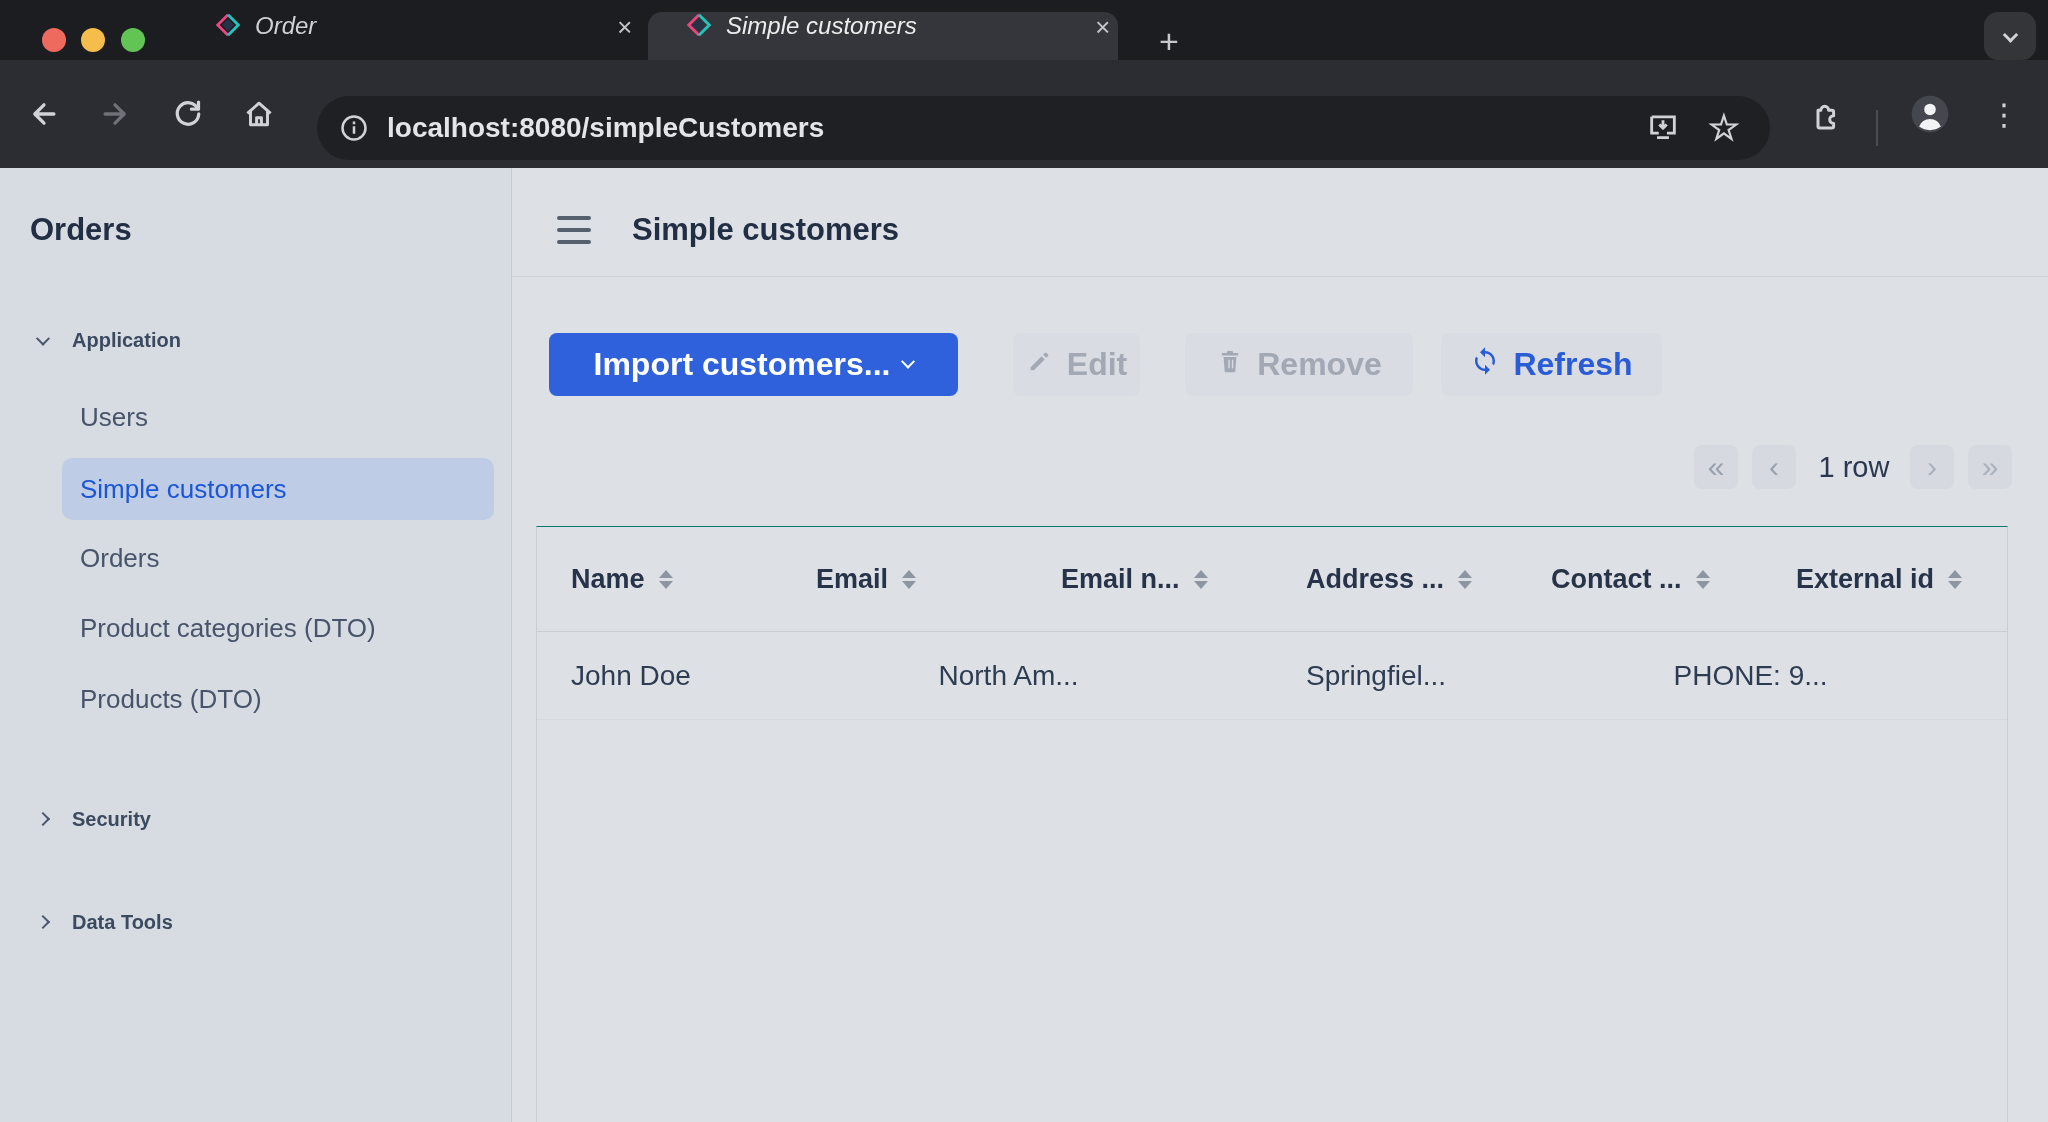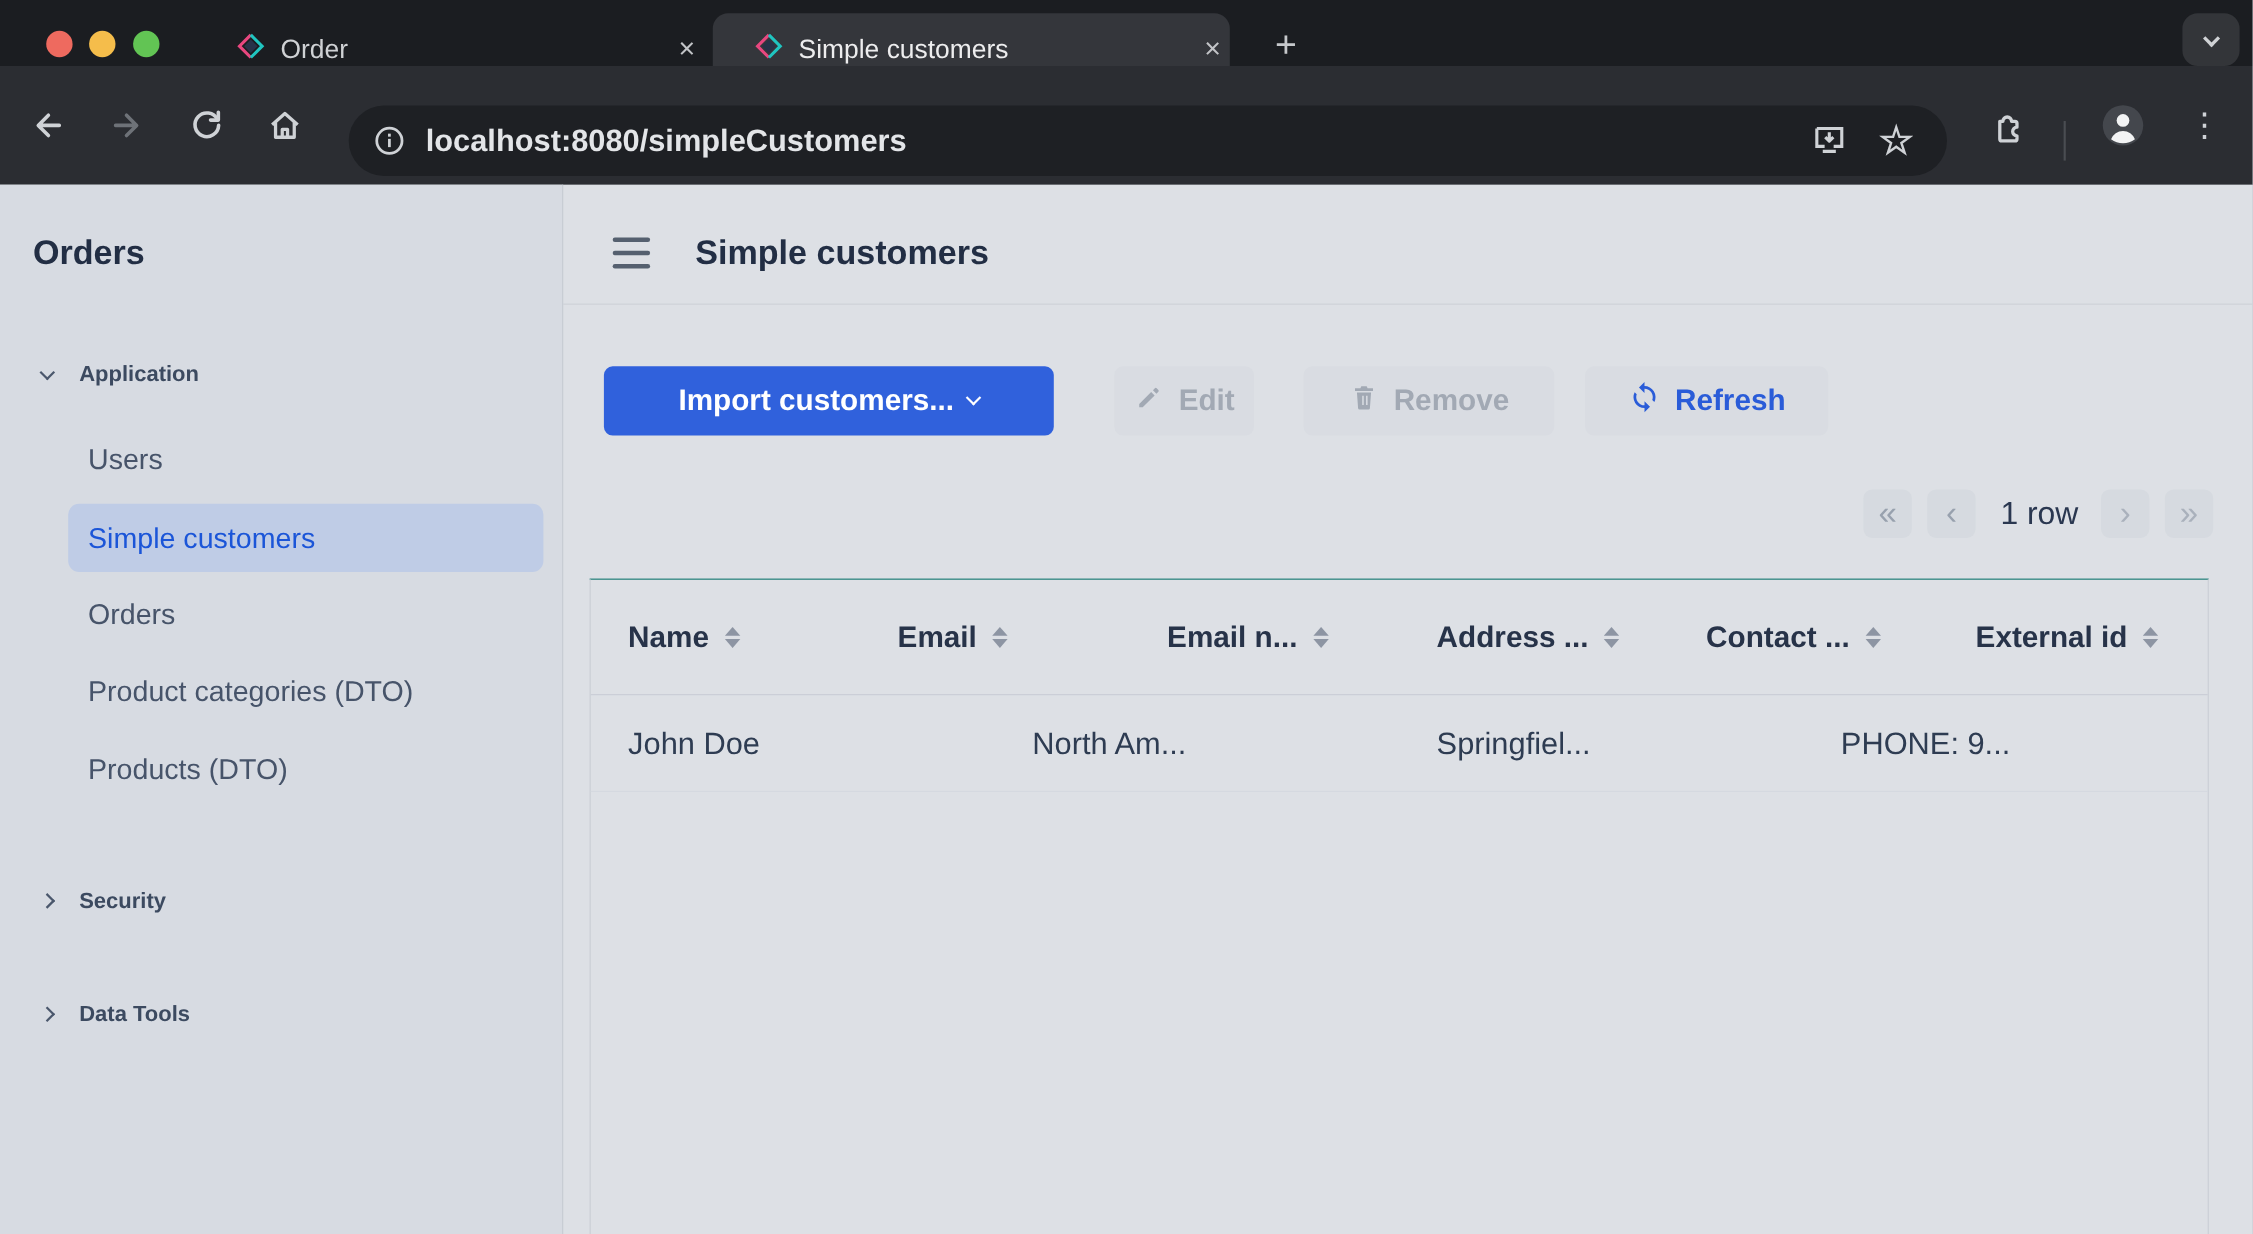--- a/index.html
+++ b/index.html
@@ -6,21 +6,21 @@
   html,body { background:#9aa0aa; }
   body { font-family:"Liberation Sans", sans-serif; }
   .screen { position:relative; width:2048px; height:1122px; overflow:hidden; background:#dde0e5; }
 
   
   .tabstrip { position:absolute; left:0; top:0; width:2048px; height:60px; background:#1b1d21; }
   .dot { position:absolute; top:28px; width:24px; height:24px; border-radius:50%; }
   .dot.red { left:42px; background:#ee6a5f; }
   .dot.yellow { left:81px; background:#f5bd4b; }
   .dot.green { left:121px; background:#62c454; }
-  .tab { position:absolute; top:12px; height:48px; display:flex; align-items:flex-end; cursor:default; }
+  .tab { position:absolute; top:12px; height:48px; display:flex; align-items:flex-start; cursor:default;font-style:italic; }
   .tab .fav { flex:0 0 auto; margin-right:14px; }
   .tab .tlabel { font-size:24px; color:#cfd1d4; white-space:nowrap; overflow:hidden; flex:1 1 auto; }
   .tab .tclose { font-size:26px; color:#c2c4c7; margin-left:16px; margin-right:8px; }
   .tab.inactive { left:185px; width:455px; padding-left:30px; }
   .tab.active { left:648px; width:470px; padding-left:38px; background:#34363b; border-radius:14px 14px 0 0; }
   .tab.active .tlabel { color:#ededee; }
   .newtab { position:absolute; left:1150px; top:22px; width:38px; height:38px; display:flex; align-items:center; justify-content:center; font-size:34px; font-weight:400; color:#c6c8cb; }
   .tabsearch { position:absolute; left:1984px; top:12px; width:52px; height:48px; border-radius:14px; background:#333539; display:flex; align-items:center; justify-content:center; }
 
   .btoolbar { position:absolute; left:0; top:60px; width:2048px; height:108px; background:#2b2d32; }
@@ -43,21 +43,21 @@
   .sb-section .chev { color:#4a576c; width:10px; height:10px; border-width:2.5px; margin:0 24px 0 38px; }
   .sb-item { position:absolute; left:80px; height:36px; line-height:36px; font-size:26px; color:#47546a; white-space:nowrap; }
   .sb-item.selected { left:62px; width:432px; height:62px; line-height:62px; padding-left:18px; background:#bfcce6; border-radius:10px; color:#1b55d8; }
 
   .hamburger { position:absolute; left:557px; top:48px; width:34px; height:28px; }
   .hamburger span { position:absolute; left:0; width:34px; height:4px; border-radius:2px; background:#55606f; }
   .hamburger span:nth-child(1){ top:0; } .hamburger span:nth-child(2){ top:12px; } .hamburger span:nth-child(3){ top:24px; }
   .page-title { position:absolute; left:632px; top:38px; height:48px; line-height:48px; font-size:31px; font-weight:bold; color:#222e44; }
   .hdivider { position:absolute; left:512px; top:108px; width:1536px; height:1px; background:#cdd1d8; }
 
-  .btn { position:absolute; top:165px; height:63px; border-radius:8px; display:flex; align-items:center; justify-content:center; gap:13px; font-size:27px; font-weight:bold; border:none; cursor:pointer; font-family:inherit; }
+  .btn { position:absolute; top:165px; height:63px; border-radius:8px; display:flex; align-items:center; justify-content:center; gap:13px; font-size:32px; font-weight:bold; border:none; cursor:pointer; font-family:inherit; }
   .btn-primary { left:549px; width:409px; background:#3061dc; color:#ffffff; }
   .btn-primary .chev { width:10px; height:10px; border-width:2.6px; margin-top:-4px; }
   .btn-neutral { background:#d9dce2; }
   .btn-disabled { color:#a2a9b4; }
   .btn-edit { left:1013px; width:127px; }
   .btn-remove { left:1185px; width:228px; }
   .btn-refresh { left:1441px; width:221px; color:#2a5cd8; }
 
   .pgbtn { position:absolute; top:277px; width:44px; height:44px; border-radius:8px; background:#d6dae0; display:flex; align-items:center; justify-content:center; font-size:30px; color:#98a1ae; }
   .pgbtn.dim { color:#aab1bc; }

